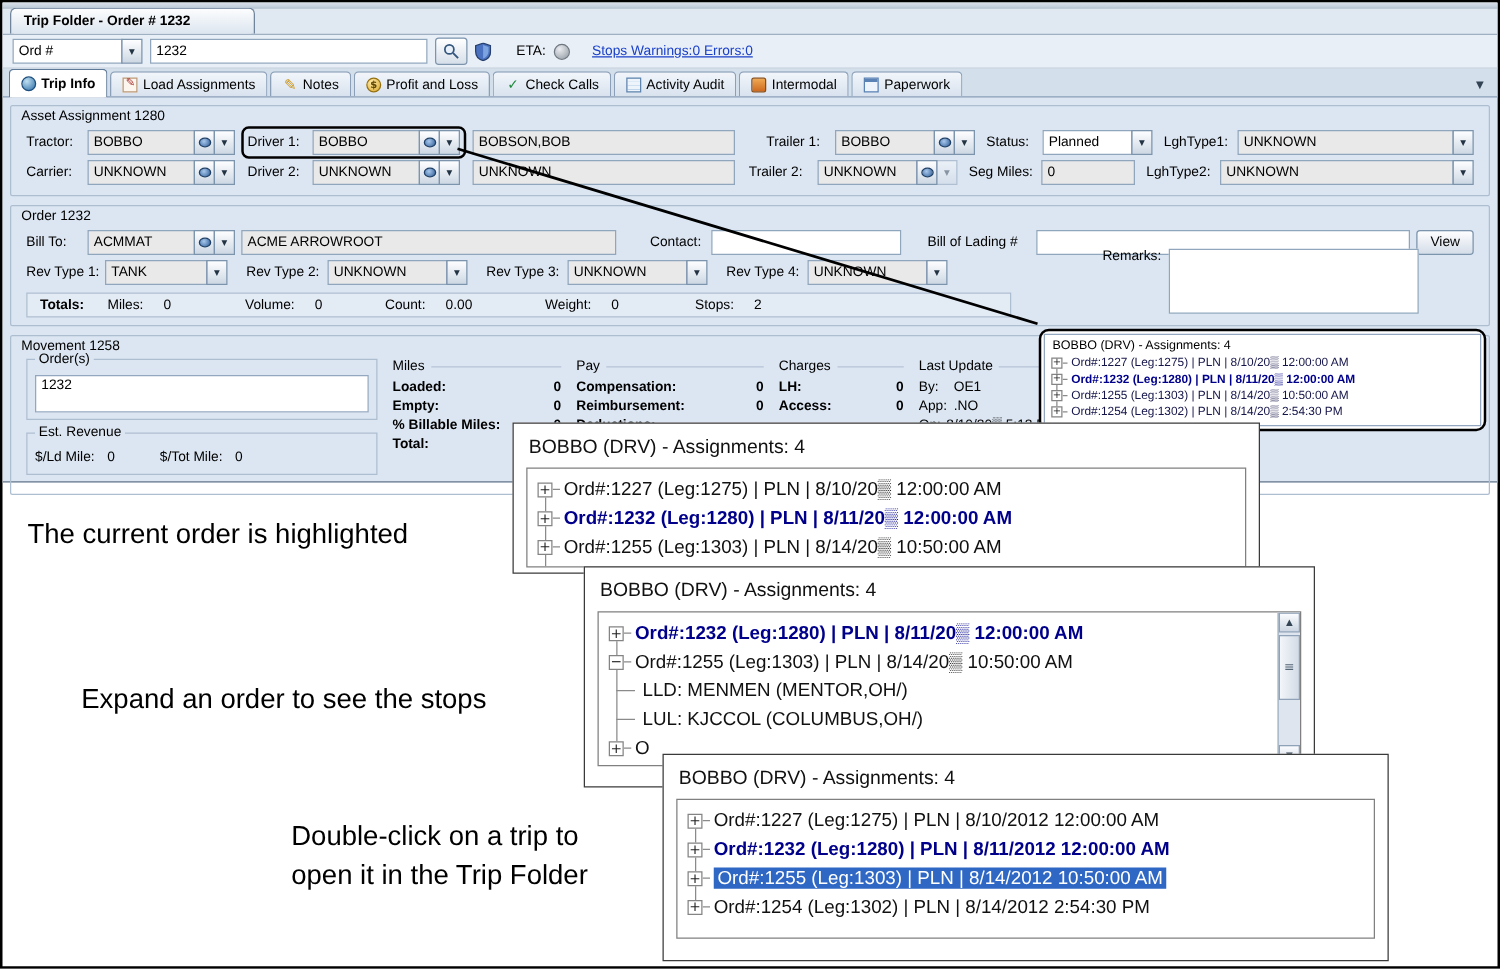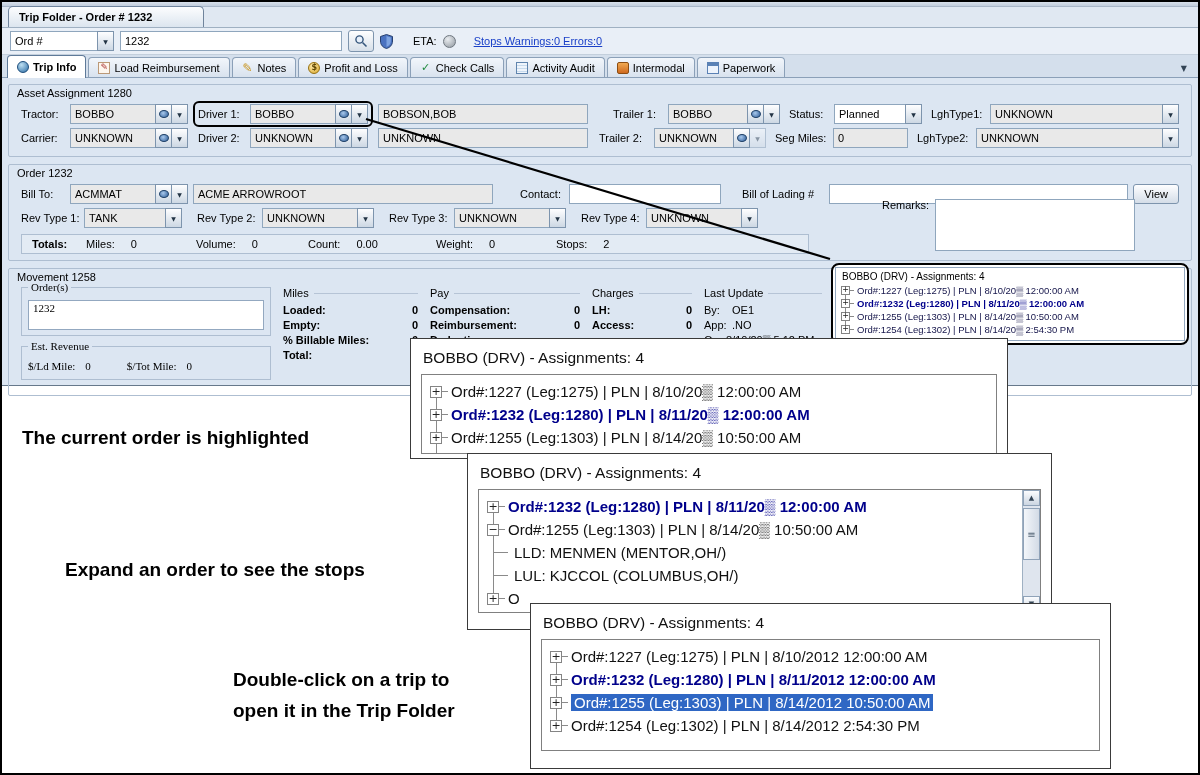--- a/index.html
+++ b/index.html
@@ -53,21 +53,21 @@
 .btn{height:20px;border:1px solid #7d94ad;border-radius:3px;background:linear-gradient(#fefeff,#d4dde8);font-size:11px;padding:0 10px;font-family:inherit;}
 .hl{display:flex;align-items:center;gap:5px;border:2px solid #000;border-radius:6px;padding:1px 3px;flex:none;}
 .ghost{display:flex;align-items:center;gap:5px;border:2px solid transparent;padding:1px 3px;flex:none;}
 .remarks{position:absolute;right:56px;top:34px;display:flex;gap:6px;align-items:flex-start;font-size:11px;}
 .remarks textarea{width:200px;height:52px;resize:none;border:1px solid #8fa6bd;background:#fff;font-family:inherit;}
 .totals{display:flex;align-items:center;border:1px solid #aebed1;background:#e3ebf4;margin:5px 0 1px 6px;padding:3px 10px;width:788px;font-size:11px;}
 .pair{display:flex;flex:none;}
 
 
 .mv{display:flex;gap:12px;margin:2px 6px 0;}
-.mv-left{width:250px;flex:none;font-family:Liberation Serif, serif;}
+.mv-left{width:281px;flex:none;}
 .subgroup{position:relative;border:1px solid #aebed1;padding:12px 6px 5px;margin-bottom:10px;}
 .sgtitle{position:absolute;top:-7px;left:6px;background:#dce6f2;padding:0 3px;font-size:11px;}
 .listbox{border:1px solid #93a8c0;background:#fff;height:30px;font-size:11px;padding:1px 4px;}
 .colgroup{font-size:11px;flex:none;}
 .coltitle{display:flex;align-items:center;gap:5px;margin-bottom:4px;}
 .coltitle::after{content:"";flex:1;border-top:1px solid #b6c4d6;}
 .kv{display:flex;justify-content:space-between;line-height:15px;font-weight:bold;}
 .kv2{display:flex;line-height:15px;font-size:11px;}
 .panel-hl{position:absolute;top:-6px;right:2px;width:358px;border:2px solid #000;border-radius:8px;background:#fff;padding:2px;}
 .mini{border:1px solid #93a8c0;background:#fff;padding:3px 5px 4px;}
@@ -111,21 +111,21 @@
 .p3 .pbox{height:112px;}
 .sbar{position:absolute;top:0;right:0;bottom:0;width:18px;border-left:1px solid #9fb0c2;background:#dfe5ee;}
 .sbtn{position:absolute;left:0;right:0;height:16px;background:linear-gradient(#fbfcfe,#ccd6e2);border:1px solid #8fa2b8;display:flex;align-items:center;justify-content:center;color:#345;}
 .sbtn.up{top:0;}.sbtn.down{bottom:0;}
 .sbtn.up::before{content:"▲";font-size:7px;font-family:"DejaVu Sans",sans-serif;}
 .sbtn.down::before{content:"▼";font-size:7px;font-family:"DejaVu Sans",sans-serif;}
 .sthumb{position:absolute;left:0;right:0;top:18px;height:52px;background:linear-gradient(90deg,#f3f6fa,#d3dbe6);border:1px solid #8fa2b8;display:flex;align-items:center;justify-content:center;color:#567;}
 .sthumb::before{content:"≡";font-size:10px;font-family:"DejaVu Sans",sans-serif;}
 
 
-.note{position:absolute;font-size:19px;font-weight:bold;z-index:2;line-height:31px;margin-top:11px;}
+.note{position:absolute;font-size:22px;font-weight:normal;z-index:2;line-height:31px;}
 .n1{left:20px;top:409px;}
 .n2{left:63px;top:541px;}
 .n3{left:231px;top:651px;}
 .connector{position:absolute;left:0;top:0;z-index:3;pointer-events:none;}
 </style>
 </head>
 <body>
 
 <div class="page">
 
@@ -160,21 +160,21 @@
       <a class="wlink" style="margin-left:12px">Stops Warnings:0 Errors:0</a>
     </div>
 
     <div class="tabs">
       <div class="tab active">
           <span class="ti ti1"></span>
           <span>Trip Info</span>
         </div>
       <div class="tab">
           <span class="ti ti2"></span>
-          <span>Load Reimbursement</span>
+          <span>Load Assignments</span>
         </div>
       <div class="tab">
           <span class="ti ti3"></span>
           <span>Notes</span>
         </div>
       <div class="tab">
           <span class="ti ti4"></span>
           <span>Profit and Loss</span>
         </div>
       <div class="tab">

